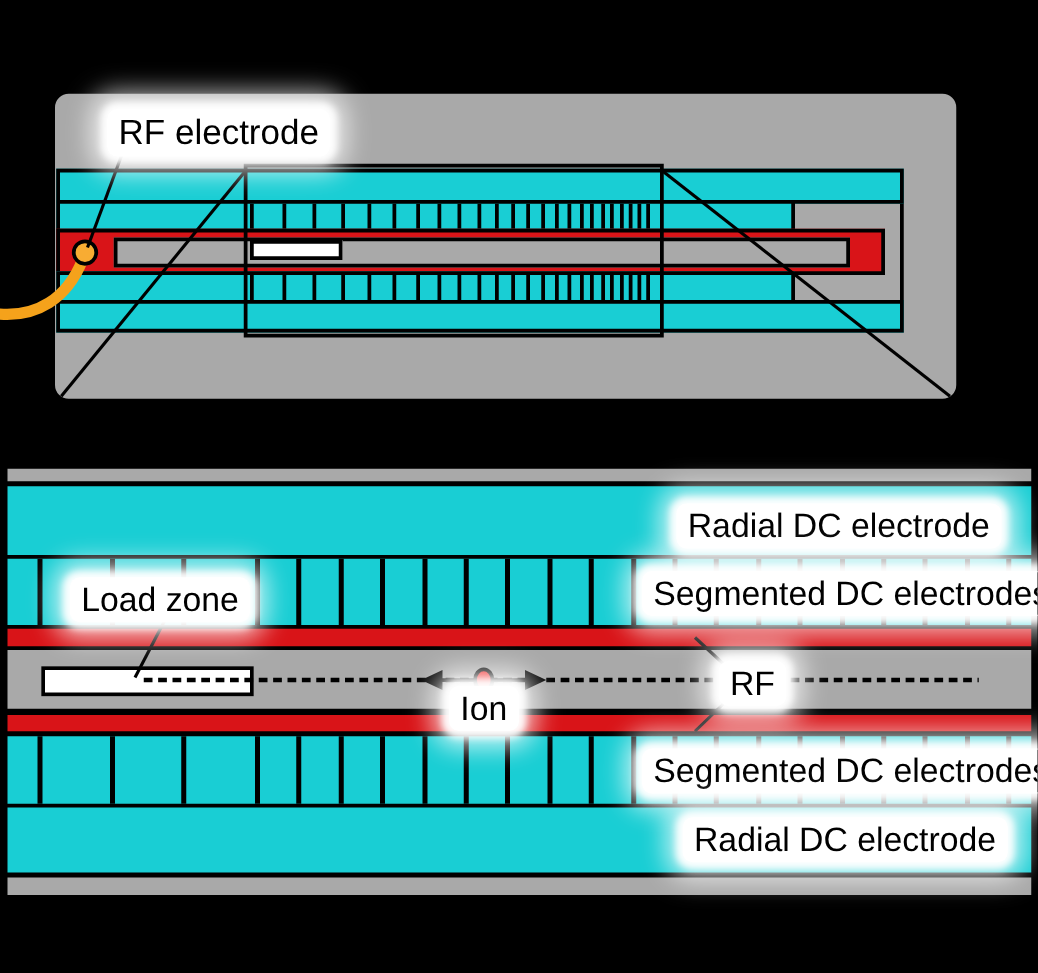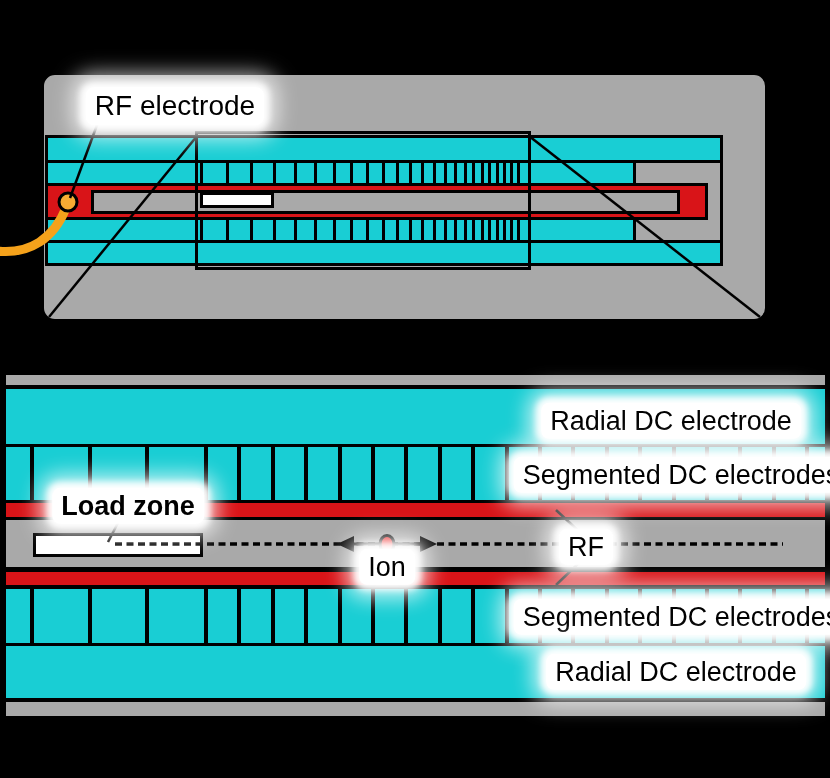--- a/index.html
+++ b/index.html
@@ -194,17 +194,17 @@
 
   <line x1="584" y1="536" x2="556" y2="510" stroke="var(--ink)" stroke-width="2.5"></line>
   <line x1="584" y1="558" x2="556" y2="585" stroke="var(--ink)" stroke-width="2.5"></line>
 
   <line x1="132" y1="496" x2="108" y2="542" stroke="var(--ink)" stroke-width="2.5"></line>
 </svg>
 
 <div class="label big" style="left:175px;top:106px;">RF electrode</div>
 <div class="label" style="left:671px;top:421px;">Radial DC electrode</div>
 <div class="label" style="left:681px;top:475px;">Segmented DC electrodes</div>
-<div class="label" style="left:128px;top:506px;font-weight:bold;">Load zone</div>
-<div class="label" style="left:586px;top:547px;">RF</div>
+<div class="label" style="left:128px;top:480px;">Load zone</div>
+<div class="label" style="left:602px;top:547px;">RF</div>
 <div class="label" style="left:387px;top:567px;">Ion</div>
 <div class="label" style="left:681px;top:617px;">Segmented DC electrodes</div>
 <div class="label" style="left:676px;top:672px;">Radial DC electrode</div>
 
 </body></html>

